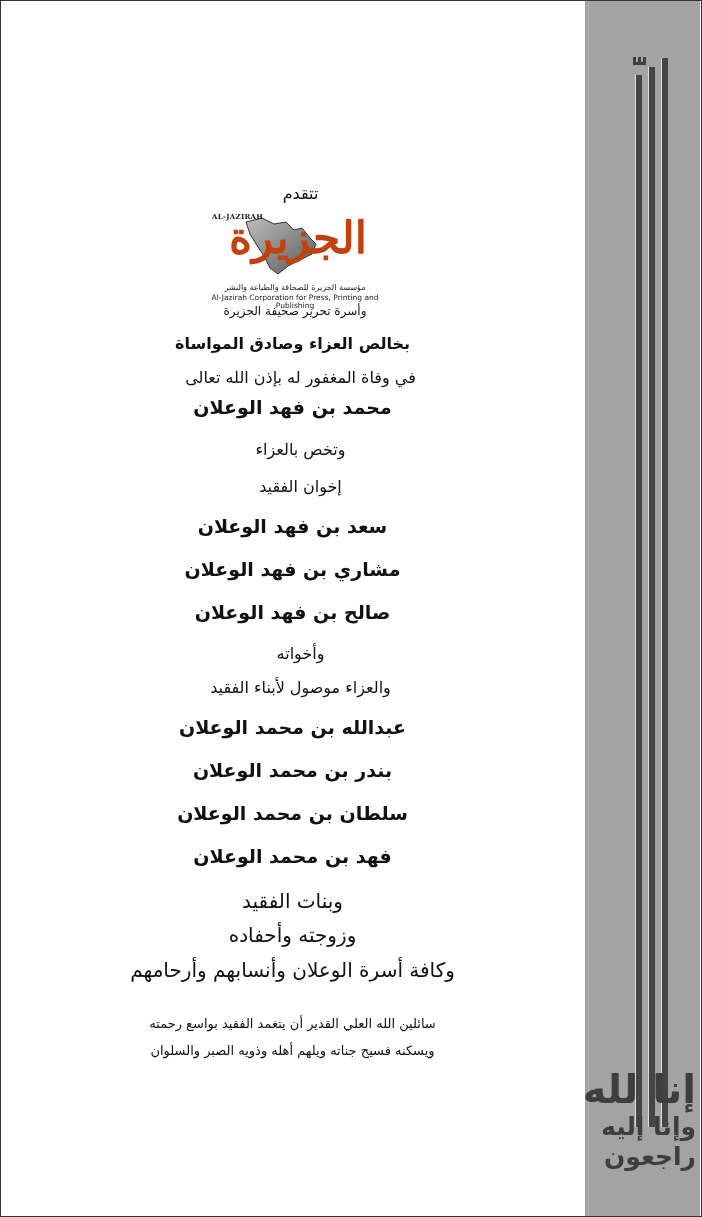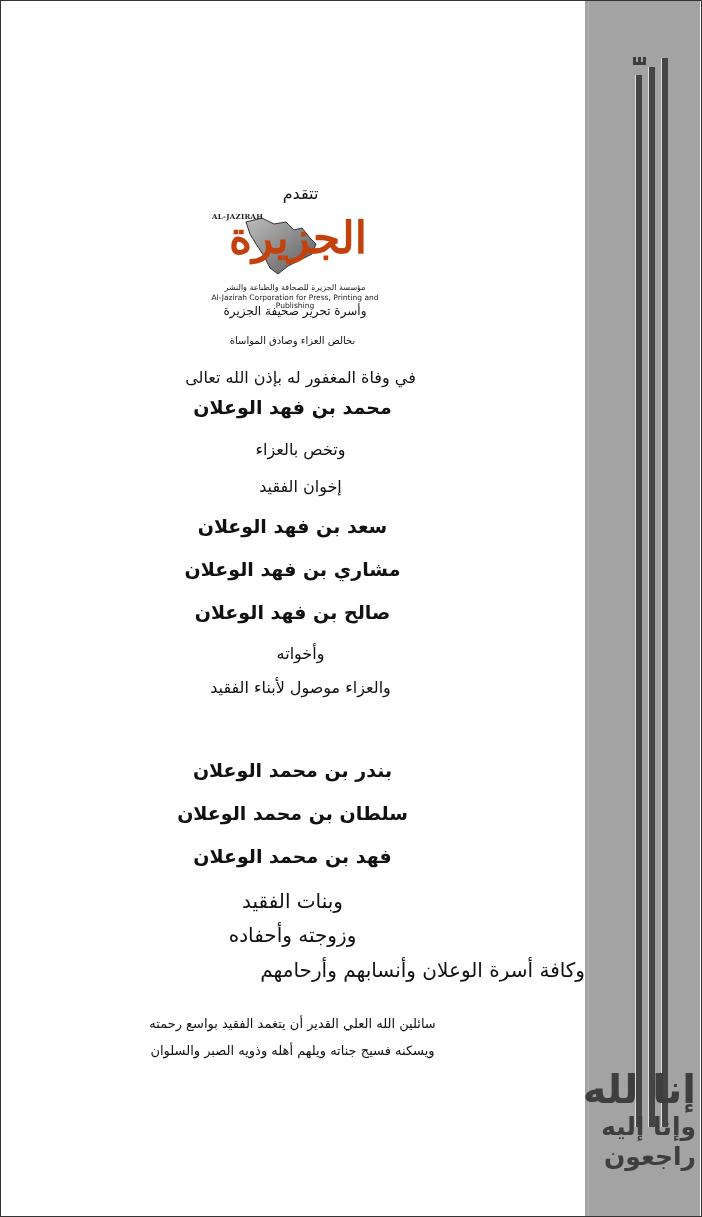--- a/index.html
+++ b/index.html
@@ -6,21 +6,21 @@
   body { width: 702px; height: 1217px; position: relative; overflow: hidden;
          font-family: "DejaVu Sans", sans-serif; color: #111; }
   .frame { position: absolute; left: 0; top: 0; width: 700px; height: 1215px;
            border: 1px solid #333; box-sizing: content-box; }
 
   
   .main { position: absolute; left: 0; top: 0; width: 585px; height: 1217px; }
   .line { position: absolute; left: 0; width: 585px; text-align: center; direction: rtl;
           white-space: nowrap; line-height: 1; }
   .line span { display: inline-block; }
-  .small   { font-size: 10px; font-weight: normal; }
+  .small   { font-size: 16px; font-weight: bold; }
   .medium  { font-size: 16px; font-weight: normal; padding-left: 8px; }
   .big     { font-size: 19px; font-weight: bold; letter-spacing: 0.5px; }
   .bold-md { font-size: 20px; font-weight: normal; }
   .prayer  { font-size: 13px; font-weight: normal; }
 
   
   .logo { position: absolute; left: 200px; top: 206px; width: 190px; height: 120px; }
   .logo-latin { position: absolute; left: 12px; top: 6px; font-family: "DejaVu Serif", serif;
                 font-size: 7px; font-weight: bold; letter-spacing: 0.3px; color: #222; }
   .logo-map { position: absolute; left: 40px; top: 8px; width: 82px; height: 62px; }
@@ -108,37 +108,40 @@
   </div>
 
   <div class="line medium" style="top:646px;">
     <span>وأخواته</span>
   </div>
 
   <div class="line medium" style="top:680px;">
     <span>والعزاء موصول لأبناء الفقيد</span>
   </div>
 
+  <div class="line big" style="top:718px;">
+    <span>عبدالله بن محمد الوعلان</span>
+  </div>
   <div class="line big" style="top:761px;">
     <span>بندر بن محمد الوعلان</span>
   </div>
   <div class="line big" style="top:804px;">
     <span>سلطان بن محمد الوعلان</span>
   </div>
   <div class="line big" style="top:847px;">
     <span>فهد بن محمد الوعلان</span>
   </div>
 
   <div class="line bold-md" style="top:891px;">
     <span>وبنات الفقيد</span>
   </div>
   <div class="line bold-md" style="top:925px;">
     <span>وزوجته وأحفاده</span>
   </div>
-  <div class="line bold-md" style="top:960px;text-align:right;">
+  <div class="line bold-md" style="top:960px;">
     <span>وكافة أسرة الوعلان وأنسابهم وأرحامهم</span>
   </div>
 
   <div class="line prayer" style="top:1017px;">
     <span>سائلين الله العلي القدير أن يتغمد الفقيد بواسع رحمته</span>
   </div>
   <div class="line prayer" style="top:1044px;">
     <span>ويسكنه فسيح جناته ويلهم أهله وذويه الصبر والسلوان</span>
   </div>
 </div>

